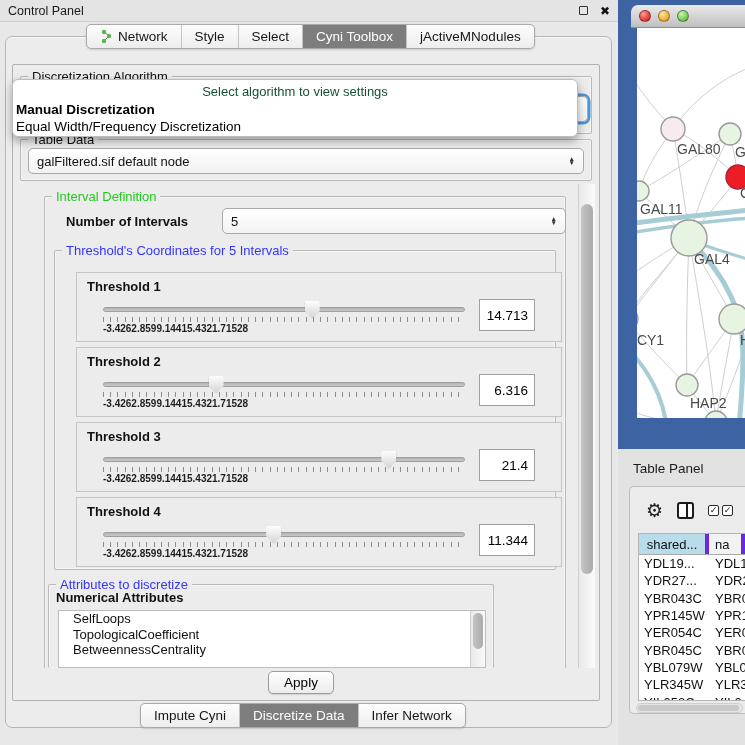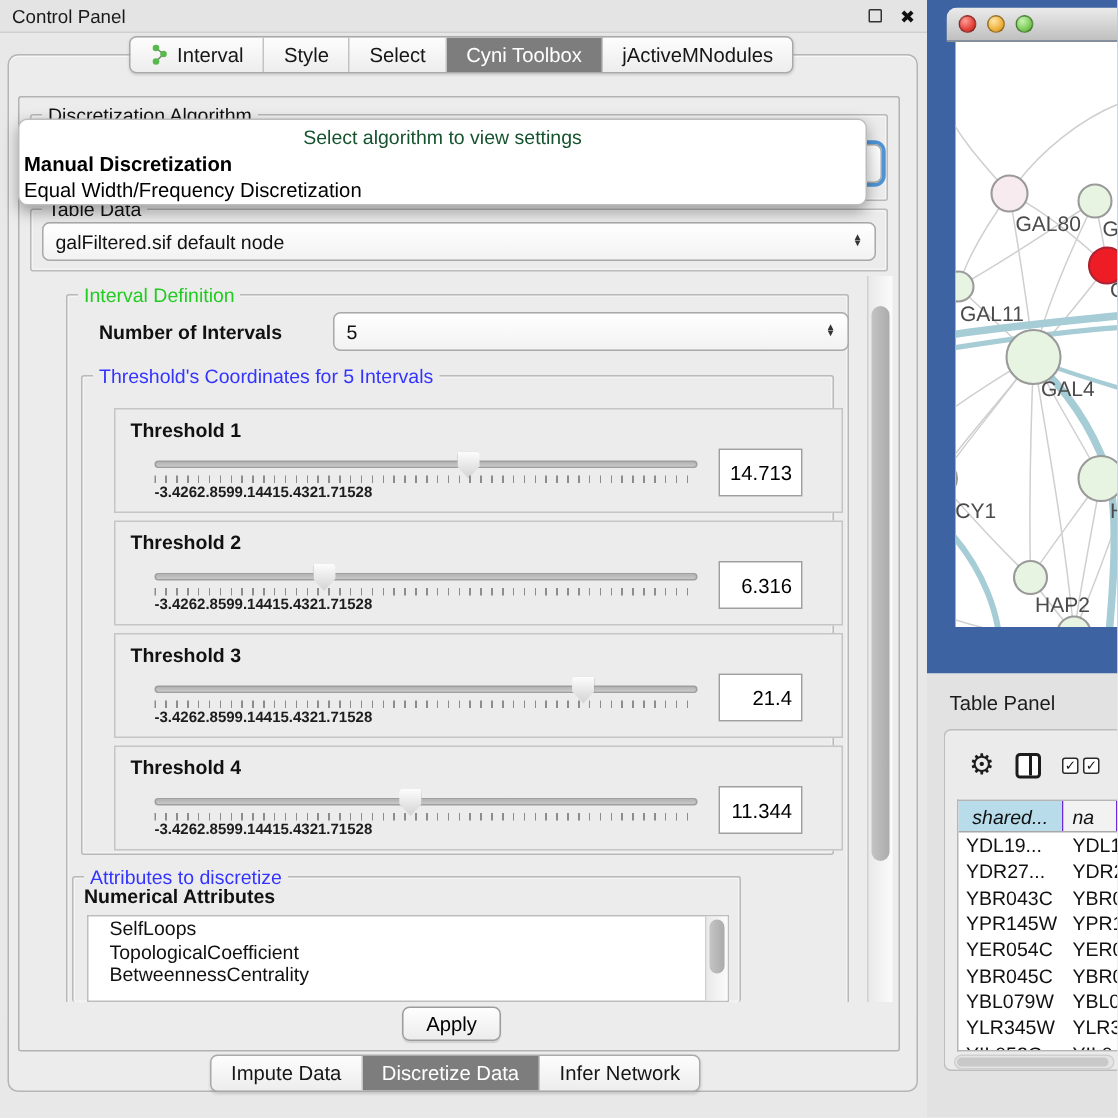--- a/index.html
+++ b/index.html
@@ -99,22 +99,22 @@
               padding-left:16px;}
   .gear-ic{font-size:19px;color:#1c1c1c;line-height:1;}
   .split-ic{width:17px;height:17px;border:2px solid #1c1c1c;border-radius:3px;position:relative;background:#fff;}
   .split-ic:before{content:"";position:absolute;left:50%;top:0;bottom:0;width:2px;background:#1c1c1c;}
   .cbx{width:11px;height:11px;border:1.5px solid #2a2a2a;border-radius:2px;background:#fff;
        font-size:9px;line-height:9px;text-align:center;color:#1a1a1a;font-weight:bold;}
   .cb-group{display:flex;gap:3px;}
   .tp-table{position:absolute;left:8px;top:46px;right:0;height:168px;background:#fff;border:1px solid #b5b5b5;
             border-right:none;overflow:hidden;font-size:13px;}
   .tp-hrow{display:flex;height:21px;border-bottom:1px solid #a9a9a9;}
-  .tp-hcell{border-right:1px solid #6d28d9;display:flex;align-items:center;justify-content:center;
-            background:#f2f2f2;overflow:hidden;white-space:nowrap;font-style:italic;}
+  .tp-hcell{border-right:4px solid #6d28d9;display:flex;align-items:center;justify-content:center;
+            background:#f2f2f2;overflow:hidden;white-space:nowrap;}
   .tp-hcell.c1{width:70px;background:var(--header-cell-bg);}
   .tp-hcell.c2{flex:1;justify-content:flex-start;padding-left:6px;}
   .tp-row{display:flex;height:17.3px;align-items:center;}
   .tp-cell{overflow:hidden;white-space:nowrap;}
   .tp-cell.c1{width:70px;padding-left:5px;}
   .tp-cell.c2{flex:1;padding-left:6px;}
 </style>
 </head>
 <body>
 
@@ -129,21 +129,21 @@
 
 <div class="abs seg-tabs top-tabs">
   <div class="seg-tab">
     <svg width="13" height="15" viewBox="0 0 13 15">
       <line x1="4" y1="3" x2="9" y2="7" stroke="#777" stroke-width="1"></line>
       <line x1="4" y1="12" x2="9" y2="7" stroke="#777" stroke-width="1"></line>
       <circle cx="4" cy="3" r="2.2" fill="#57b94c"></circle>
       <circle cx="9" cy="7" r="2.2" fill="#57b94c"></circle>
       <circle cx="4" cy="12" r="2.2" fill="#57b94c"></circle>
     </svg>
-    <span>Interval</span>
+    <span>Network</span>
   </div>
   <div class="seg-tab">
     <span>Style</span>
   </div>
   <div class="seg-tab">
     <span>Select</span>
   </div>
   <div class="seg-tab selected">
     <span>Cyni Toolbox</span>
   </div>
@@ -284,21 +284,21 @@
 
   <div class="vscroll" style="left:564px;top:0;width:17px;height:484px;">
     <div class="vthumb" style="top:20px;height:370px;"></div>
   </div>
 </div>
 
 <button class="btn" style="left:268px;top:671px;width:66px;height:23px;padding:0;">Apply</button>
 
 <div class="abs seg-tabs bottom-tabs">
   <div class="seg-tab">
-    <span>Impute Data</span>
+    <span>Impute Cyni</span>
   </div>
   <div class="seg-tab selected">
     <span>Discretize Data</span>
   </div>
   <div class="seg-tab">
     <span>Infer Network</span>
   </div>
 </div>
 
 <div class="abs net-area"></div>

